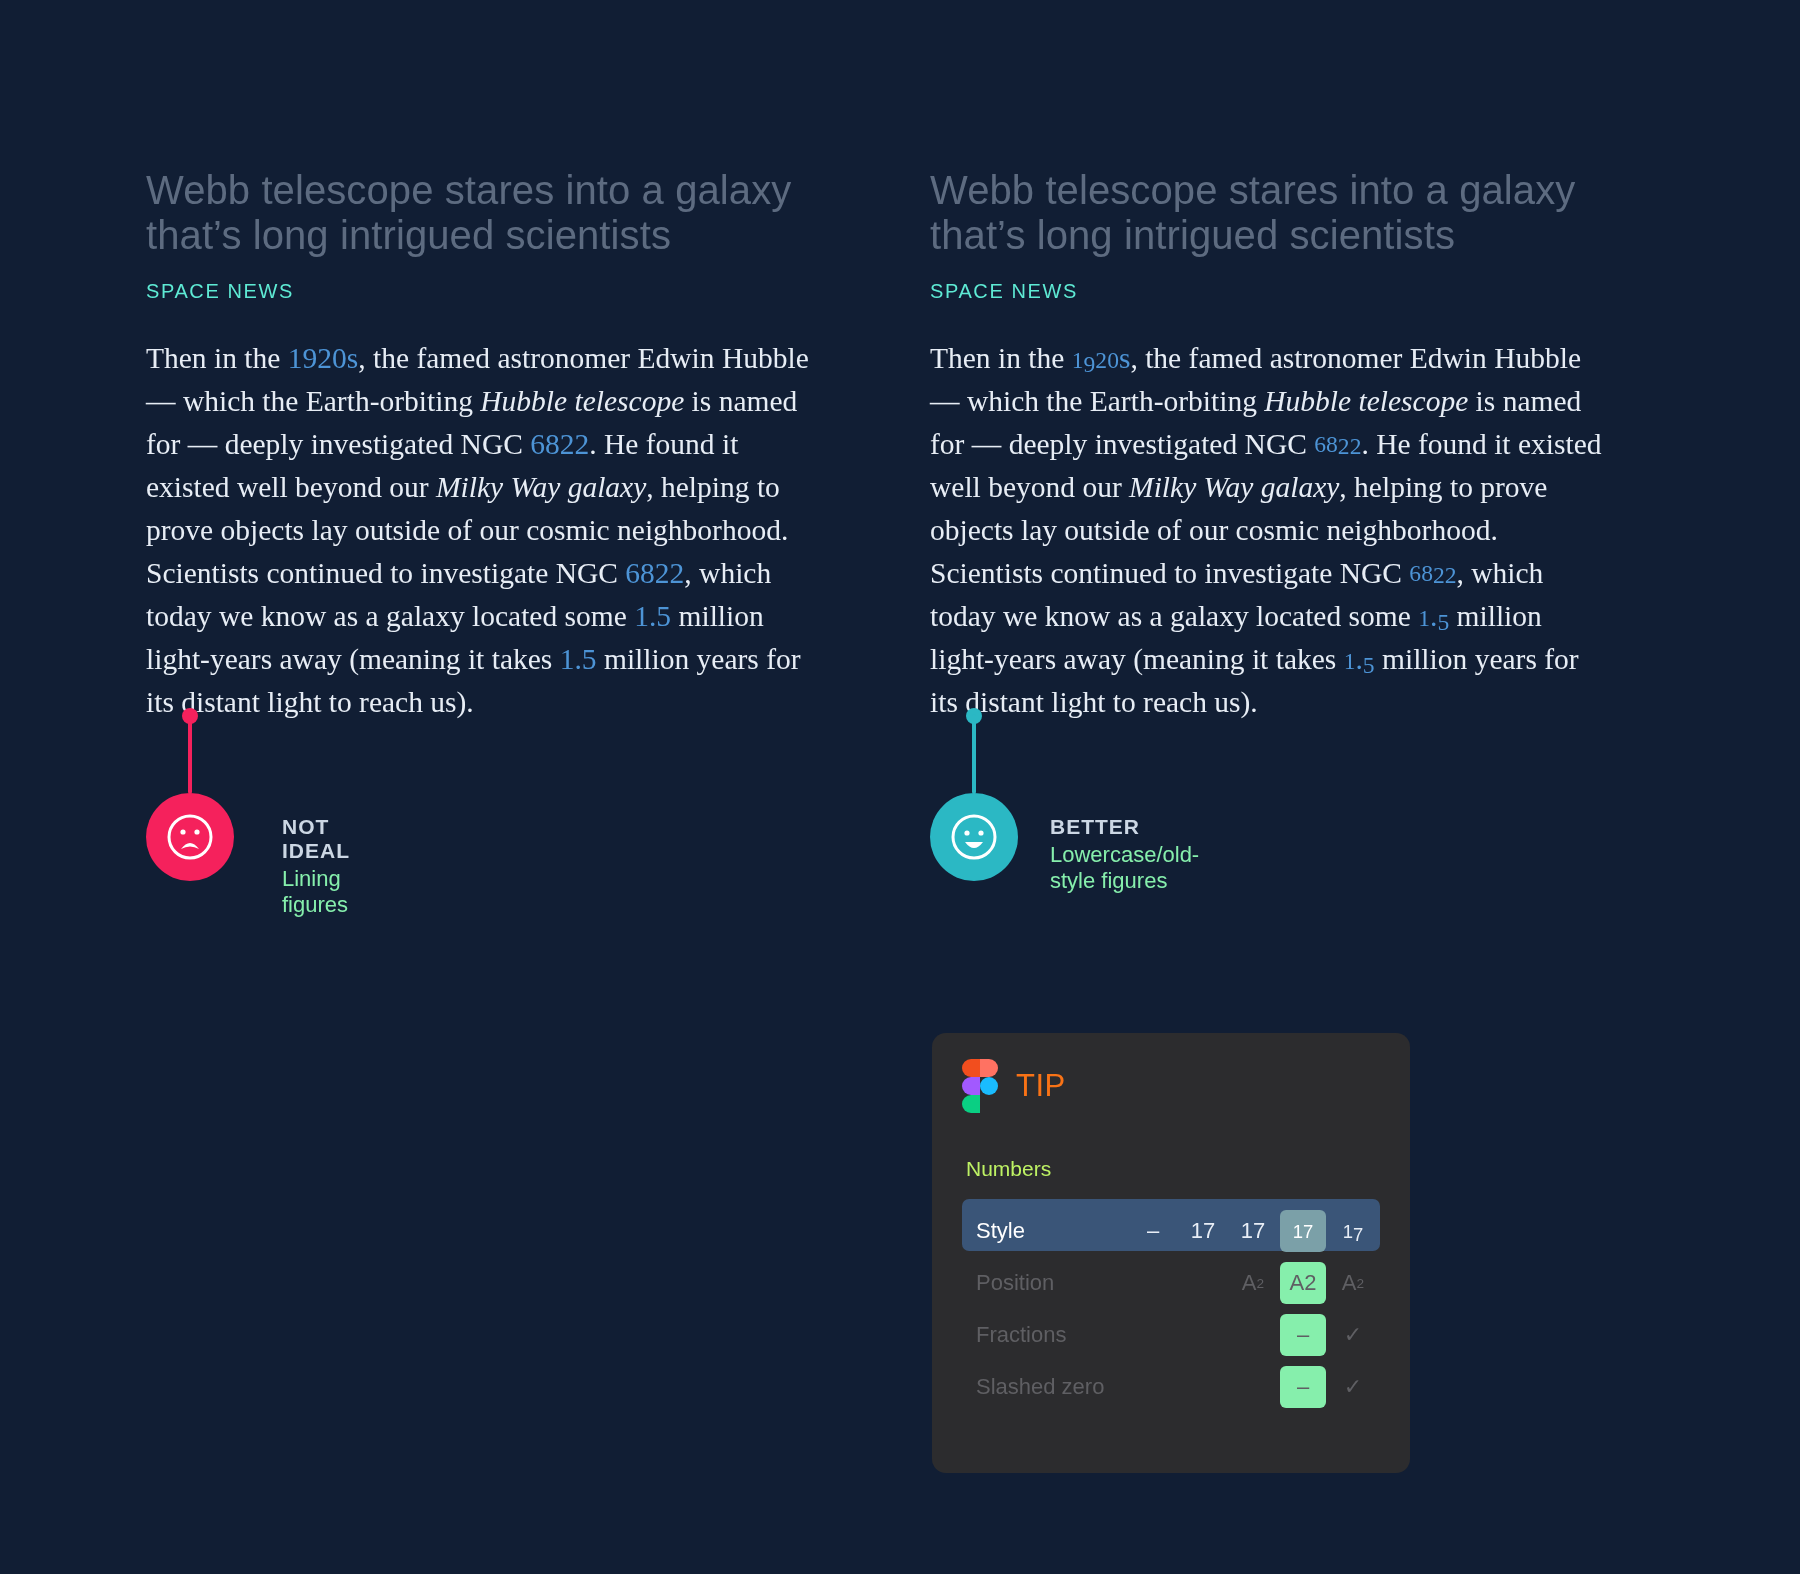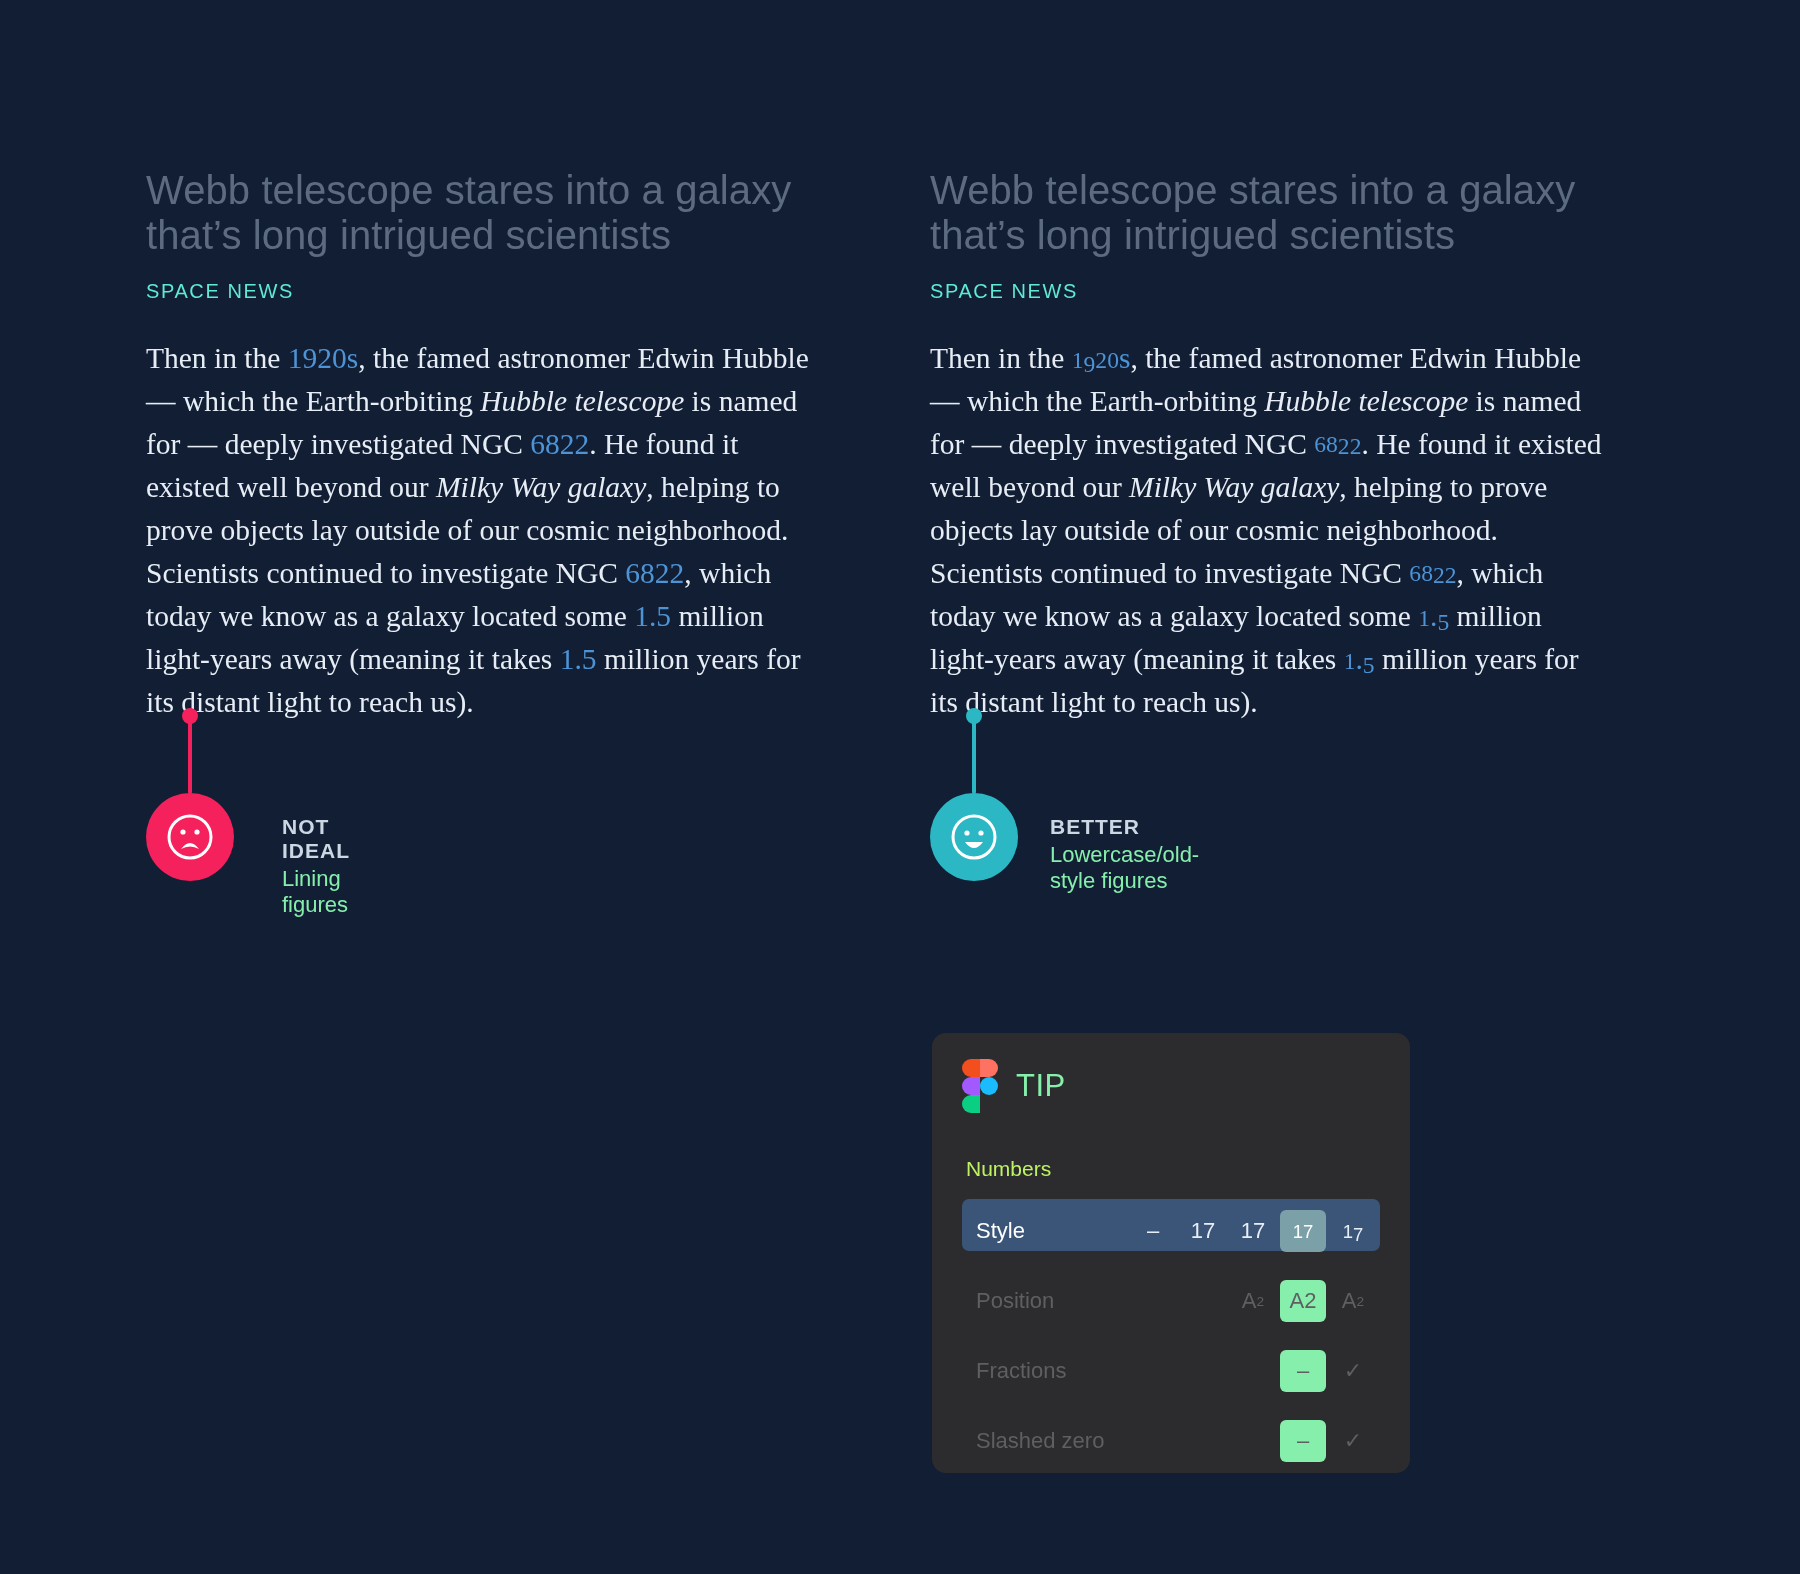--- a/index.html
+++ b/index.html
@@ -162,38 +162,38 @@
     position: absolute;
     display: block;
   }
   .fg-tl { left: 0;    top: 0;    width: 18px; height: 18px; background: #f24e1e; border-radius: 9px 0 0 9px; }
   .fg-tr { left: 18px; top: 0;    width: 18px; height: 18px; background: #ff7262; border-radius: 0 9px 9px 0; }
   .fg-ml { left: 0;    top: 18px; width: 18px; height: 18px; background: #a259ff; border-radius: 9px 0 0 9px; }
   .fg-mr { left: 18px; top: 18px; width: 18px; height: 18px; background: #1abcfe; border-radius: 50%; }
   .fg-bl { left: 0;    top: 36px; width: 18px; height: 18px; background: #0acf83; border-radius: 9px 0 0 9px; }
   .tip-title {
     font-size: 31px;
-    color: #86efac;
+    color: #f97316;
     font-weight: 400;
     letter-spacing: 0.5px;
   }
   .tip-section-label {
     font-size: 21px;
     color: #bef264;
     margin-bottom: 18px;
     padding-left: 4px;
   }
   .tip-row {
     display: flex;
     align-items: center;
     height: 52px;
     border-radius: 7px;
     padding: 12px 4px 0 14px;
     box-sizing: border-box;
-    margin-bottom: 18px;
+    margin-bottom: 0;
   }
   .tip-row.active {
     background: #3a5578;
   }
   .tip-row-label {
     flex: 1;
     font-size: 22px;
     color: #5f5f63;
   }
   .tip-row.active .tip-row-label {

